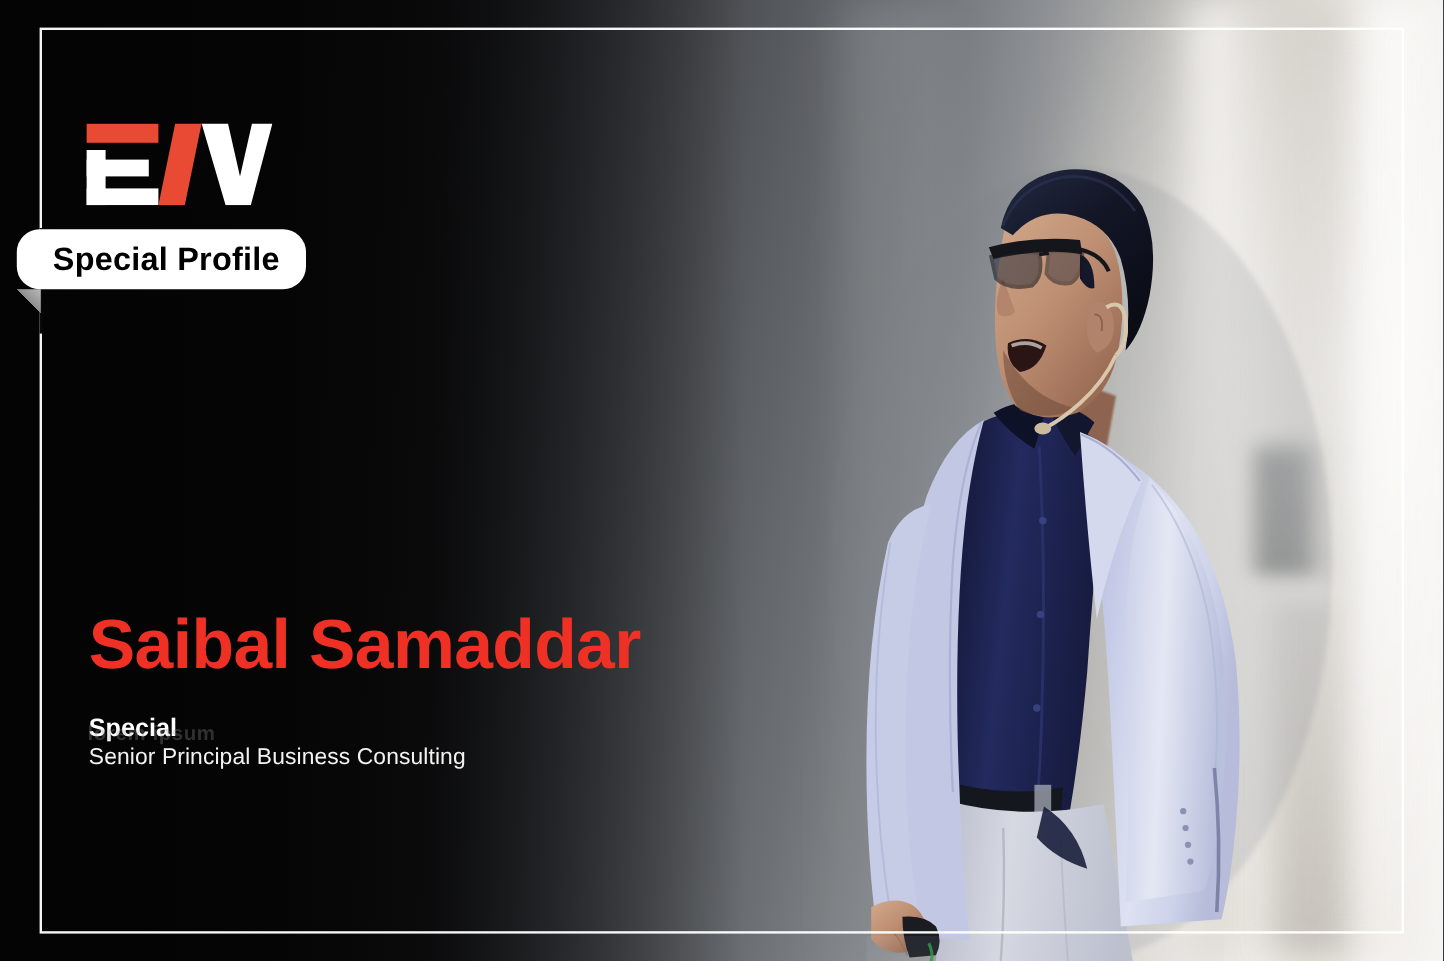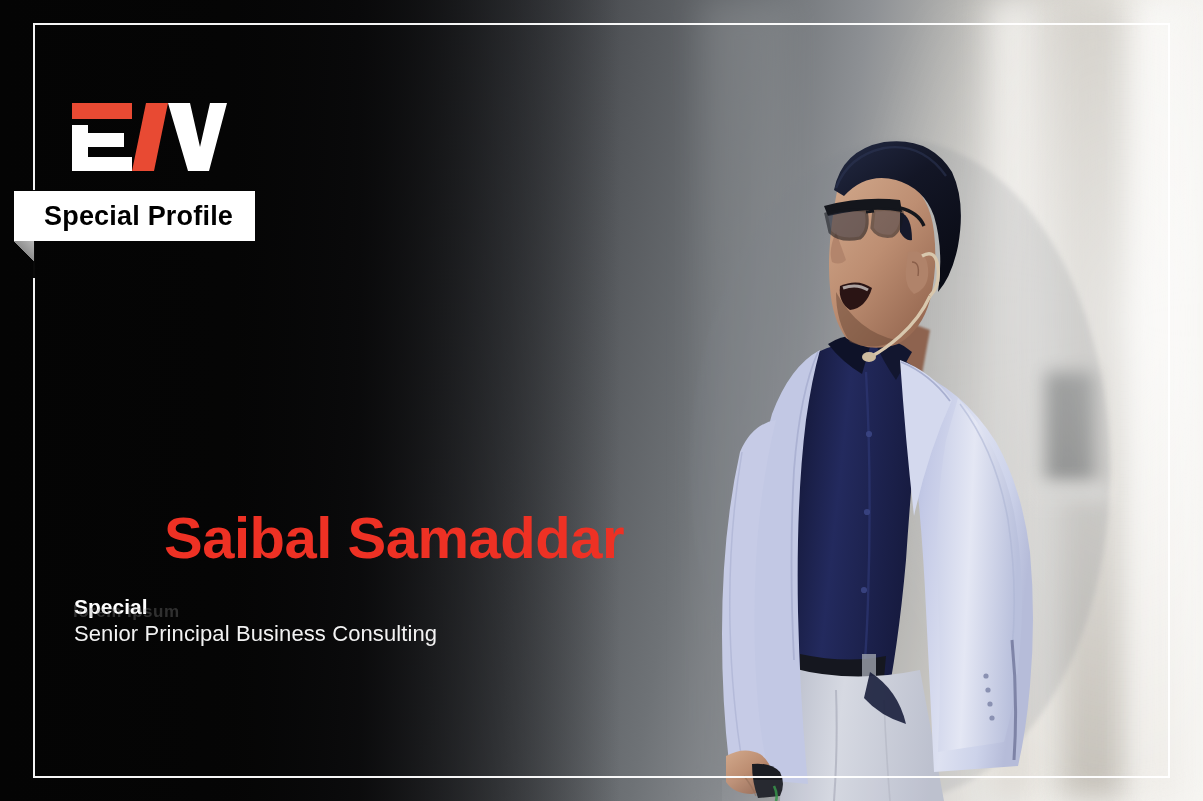--- a/index.html
+++ b/index.html
@@ -112,20 +112,21 @@
 
   
   .badge {
     position: absolute;
     left: 14px; top: 191px;
     height: 50px;
     background: #ffffff;
     display: flex;
     align-items: center;
     padding: 0 22px 0 30px;
+    border-radius: 19px;
   }
   .badge-label {
     color: #000;
     font-size: 27px;
     font-weight: 700;
     letter-spacing: .2px;
     white-space: nowrap;
     line-height: 1;
   }
   .badge-fold {
@@ -142,21 +143,20 @@
     width: 640px;
   }
   .person-name {
     color: #ee3124;
     font-size: 58px;
     font-weight: 700;
     letter-spacing: -0.5px;
     line-height: 1.05;
     margin: 0;
     white-space: nowrap;
-    text-align: center;
   }
   .ghost-text {
     position: absolute;
     left: 73px; top: 602px;
     color: rgba(150,150,150,.30);
     font-size: 17px;
     font-weight: 700;
     letter-spacing: .5px;
     pointer-events: none;
   }
@@ -165,21 +165,21 @@
     color: #ffffff;
     font-size: 21px;
     font-weight: 700;
     margin: 26px 0 0 0;
     line-height: 1.15;
     white-space: nowrap;
   }
   .role {
     position: relative;
     color: #f2f2f2;
-    font-size: 22px;
+    font-size: 19px;
     font-weight: 400;
     margin: 2px 0 0 0;
     line-height: 1.2;
     letter-spacing: .1px;
     white-space: nowrap;
   }
 </style>
 </head>
 <body>
 

